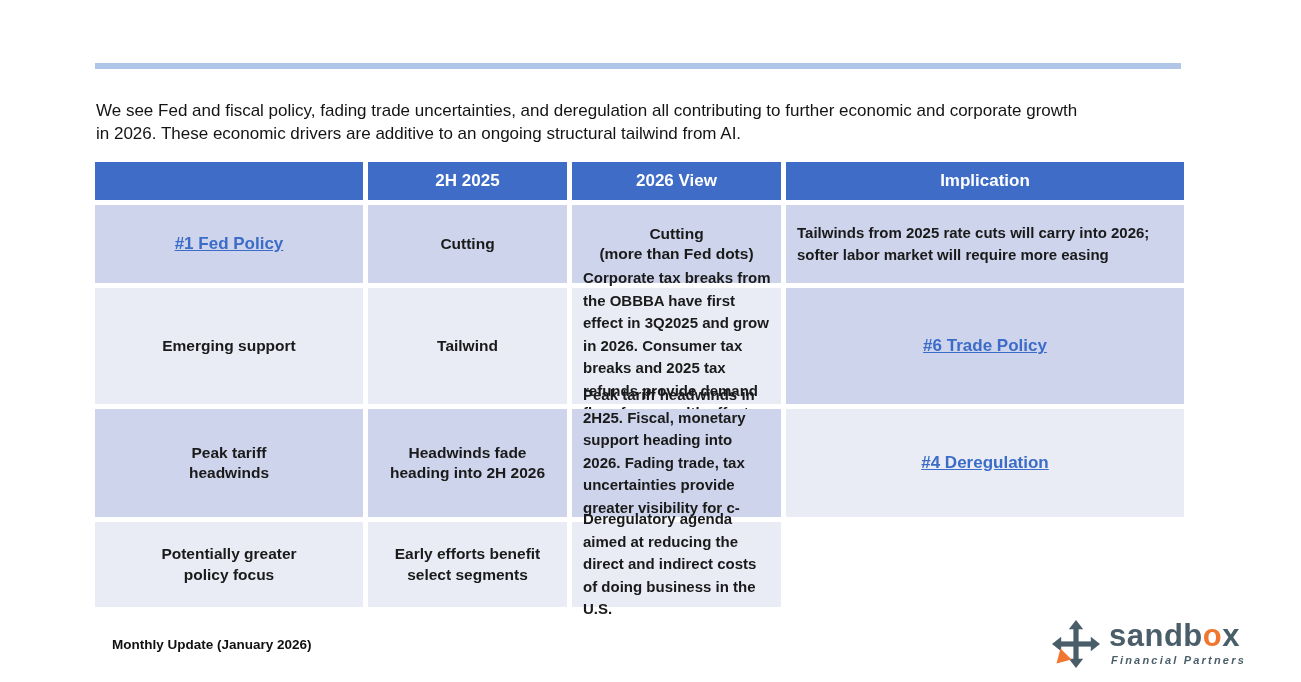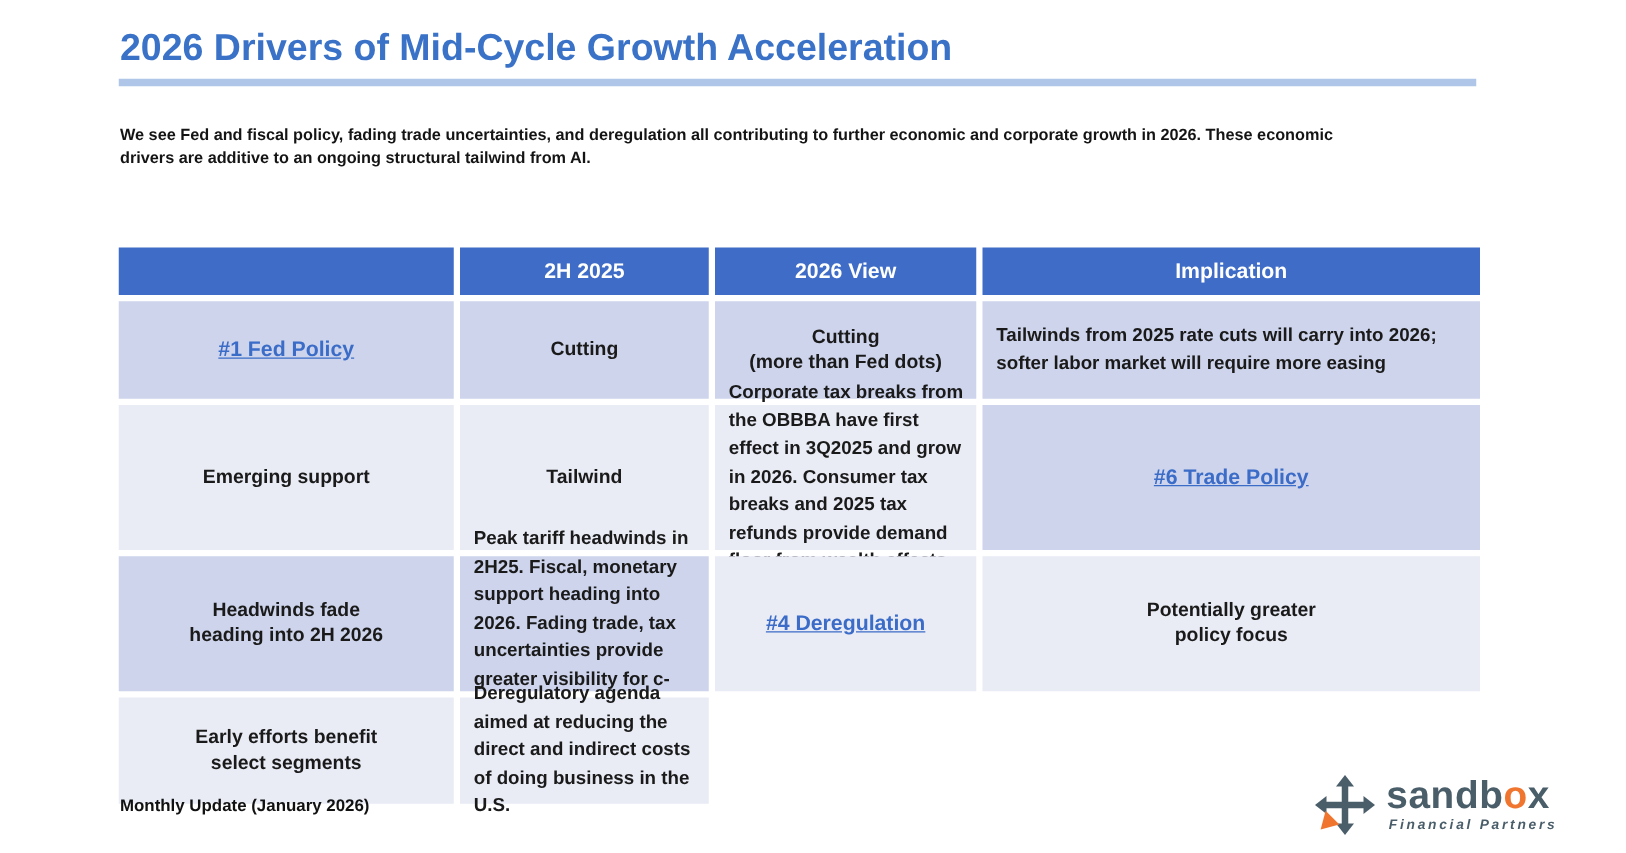--- a/index.html
+++ b/index.html
@@ -31,37 +31,36 @@
     width: 1086px;
     height: 6px;
     background: #b0c6e8;
   }
 
   .subtitle {
     position: absolute;
     left: 96px;
     top: 99px;
     width: 990px;
-    font-size: 13px;
-    font-weight: bold;
+    font-size: 17px;
+    font-weight: normal;
     color: #141414;
     line-height: 1.38;
   }
 
   .policy-table {
     position: absolute;
     left: 95px;
     top: 162px;
     width: 1086px;
     display: grid;
     grid-template-columns: 268px 199px 209px 398px;
     grid-template-rows: 38px 78px 116px 108px 85px;
     gap: 5px;
     background: #ffffff;
-    margin-top: 36px;
   }
 
   .cell {
     display: flex;
     align-items: center;
     justify-content: center;
     text-align: center;
   }
 
   .head-cell {
@@ -94,21 +93,21 @@
     font-size: 15px;
     font-weight: bold;
     justify-content: flex-start;
     text-align: left;
     padding: 6px 8px 6px 11px;
     line-height: 1.5;
   }
 
   .footer-left {
     position: absolute;
-    left: 96px;
+    left: 112px;
     top: 637px;
     font-size: 13.5px;
     font-weight: bold;
     color: #111111;
   }
 
   .logo {
     position: absolute;
     right: 55px;
     top: 620px;
@@ -138,21 +137,20 @@
     margin-top: 3px;
     margin-left: 2px;
     font-style: italic;
   }
 </style>
 </head>
 <body>
 
 <div class="slide">
 
-  <h1 class="title">2026 Drivers of Mid-Cycle Growth Acceleration</h1>
   <div class="title-divider"></div>
 
   <p class="subtitle">We see Fed and fiscal policy, fading trade uncertainties, and deregulation all contributing to further economic and corporate growth in 2026. These economic drivers are additive to an ongoing structural tailwind from AI.</p>
 
   <div class="policy-table">
 
     <div class="cell head-cell"></div>
     <div class="cell head-cell">2H 2025</div>
     <div class="cell head-cell">2026 View</div>
     <div class="cell head-cell">Implication</div>
@@ -161,20 +159,22 @@
     <div class="cell band-dark val-cell">Cutting</div>
     <div class="cell band-dark val-cell">Cutting
 (more than Fed dots)</div>
     <div class="cell band-dark impl-cell">Tailwinds from 2025 rate cuts will carry into 2026; softer labor market will require more easing</div>
 
     <div class="cell band-light val-cell">Emerging support</div>
     <div class="cell band-light val-cell">Tailwind</div>
     <div class="cell band-light impl-cell">Corporate tax breaks from the OBBBA have first effect in 3Q2025 and grow in 2026. Consumer tax breaks and 2025 tax refunds provide demand floor from wealth effects.</div>
 
     <div class="cell band-dark label-cell">#6 Trade Policy</div>
+    <div class="cell band-dark val-cell">Peak tariff
+headwinds</div>
     <div class="cell band-dark val-cell">Headwinds fade
 heading into 2H 2026</div>
     <div class="cell band-dark impl-cell">Peak tariff headwinds in 2H25. Fiscal, monetary support heading into 2026. Fading trade, tax uncertainties provide greater visibility for c-suites.</div>
 
     <div class="cell band-light label-cell">#4 Deregulation</div>
     <div class="cell band-light val-cell">Potentially greater
 policy focus</div>
     <div class="cell band-light val-cell">Early efforts benefit
 select segments</div>
     <div class="cell band-light impl-cell">Deregulatory agenda aimed at reducing the direct and indirect costs of doing business in the U.S.</div>

